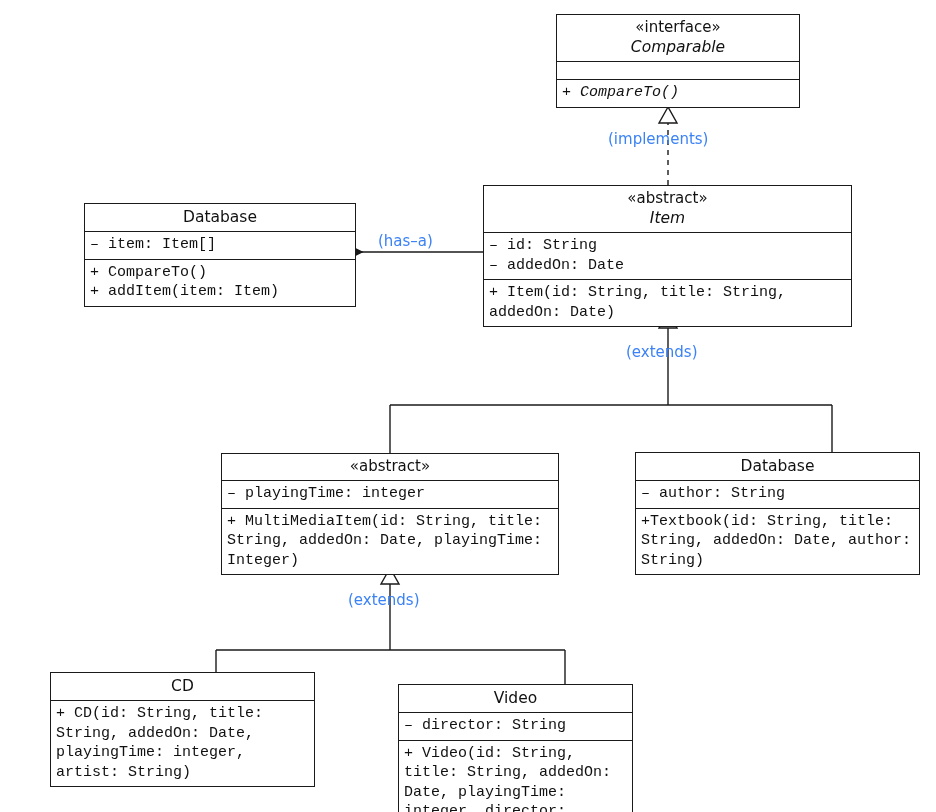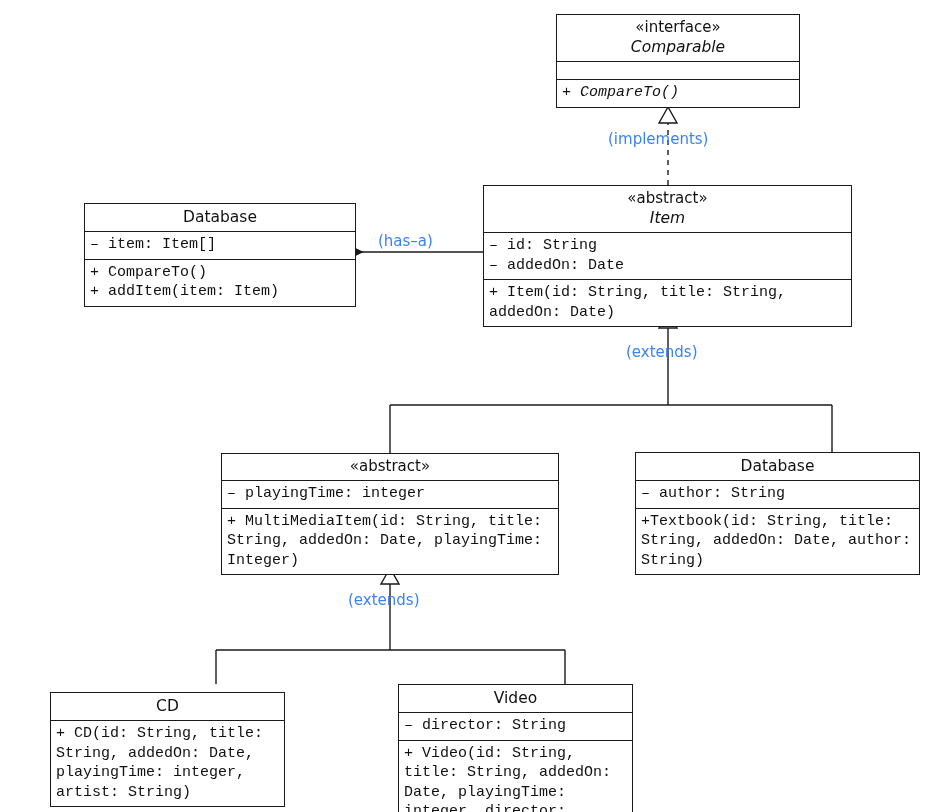--- a/index.html
+++ b/index.html
@@ -180,21 +180,21 @@
       <span class="class-name">Database</span>
     </div>
     <div class="compartment">
       <span class="member">– author: String</span>
     </div>
     <div class="compartment">
       <span class="member">+Textbook(id: String, title: String, addedOn: Date, author: String)</span>
     </div>
   </div>
 
-  <div class="uml-class" style="left:50px; top:692px; width:235px;">
+  <div class="uml-class" style="left:50px; top:672px; width:265px;">
     <div class="compartment name-compartment">
       <span class="class-name">CD</span>
     </div>
     <div class="compartment">
       <span class="member">+ CD(id: String, title: String, addedOn: Date, playingTime: integer, artist: String)</span>
     </div>
   </div>
 
   <div class="uml-class" style="left:398px; top:684px; width:235px;">
     <div class="compartment name-compartment">

